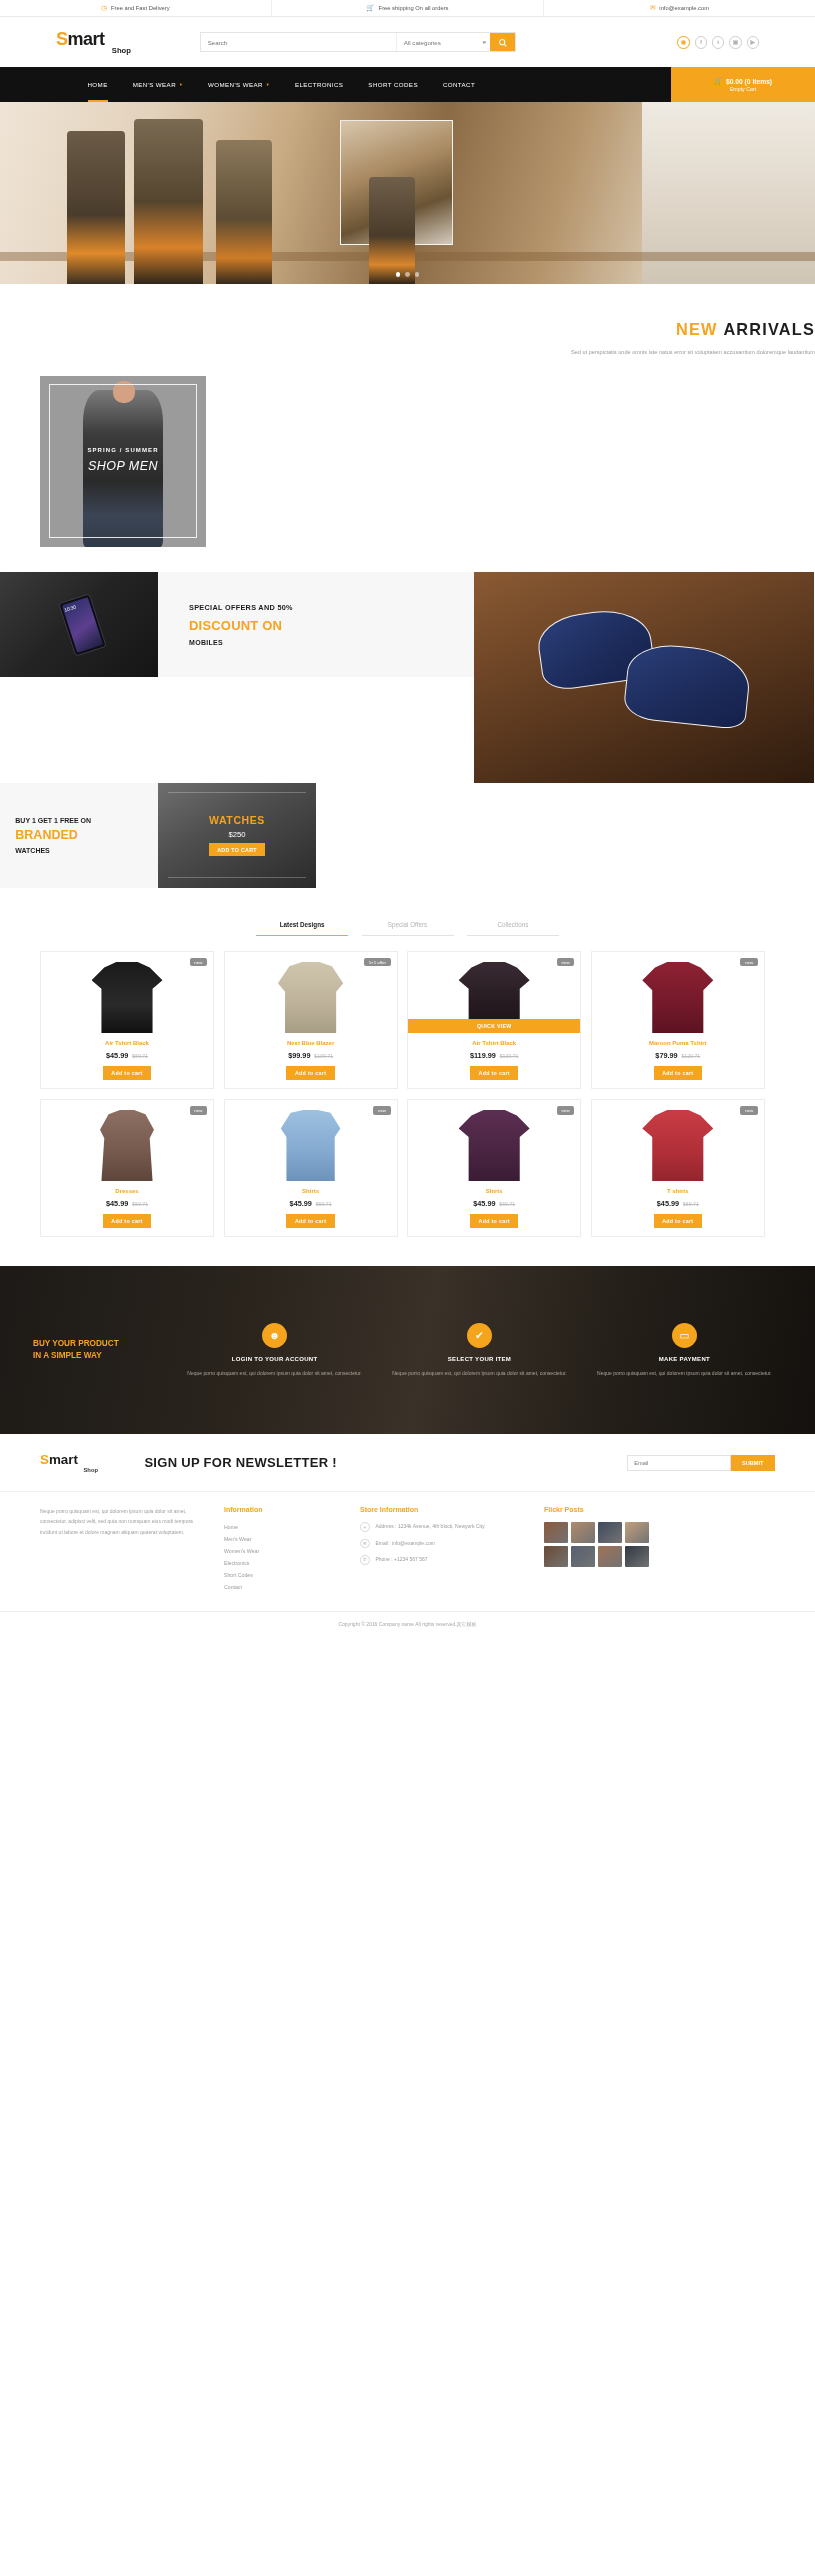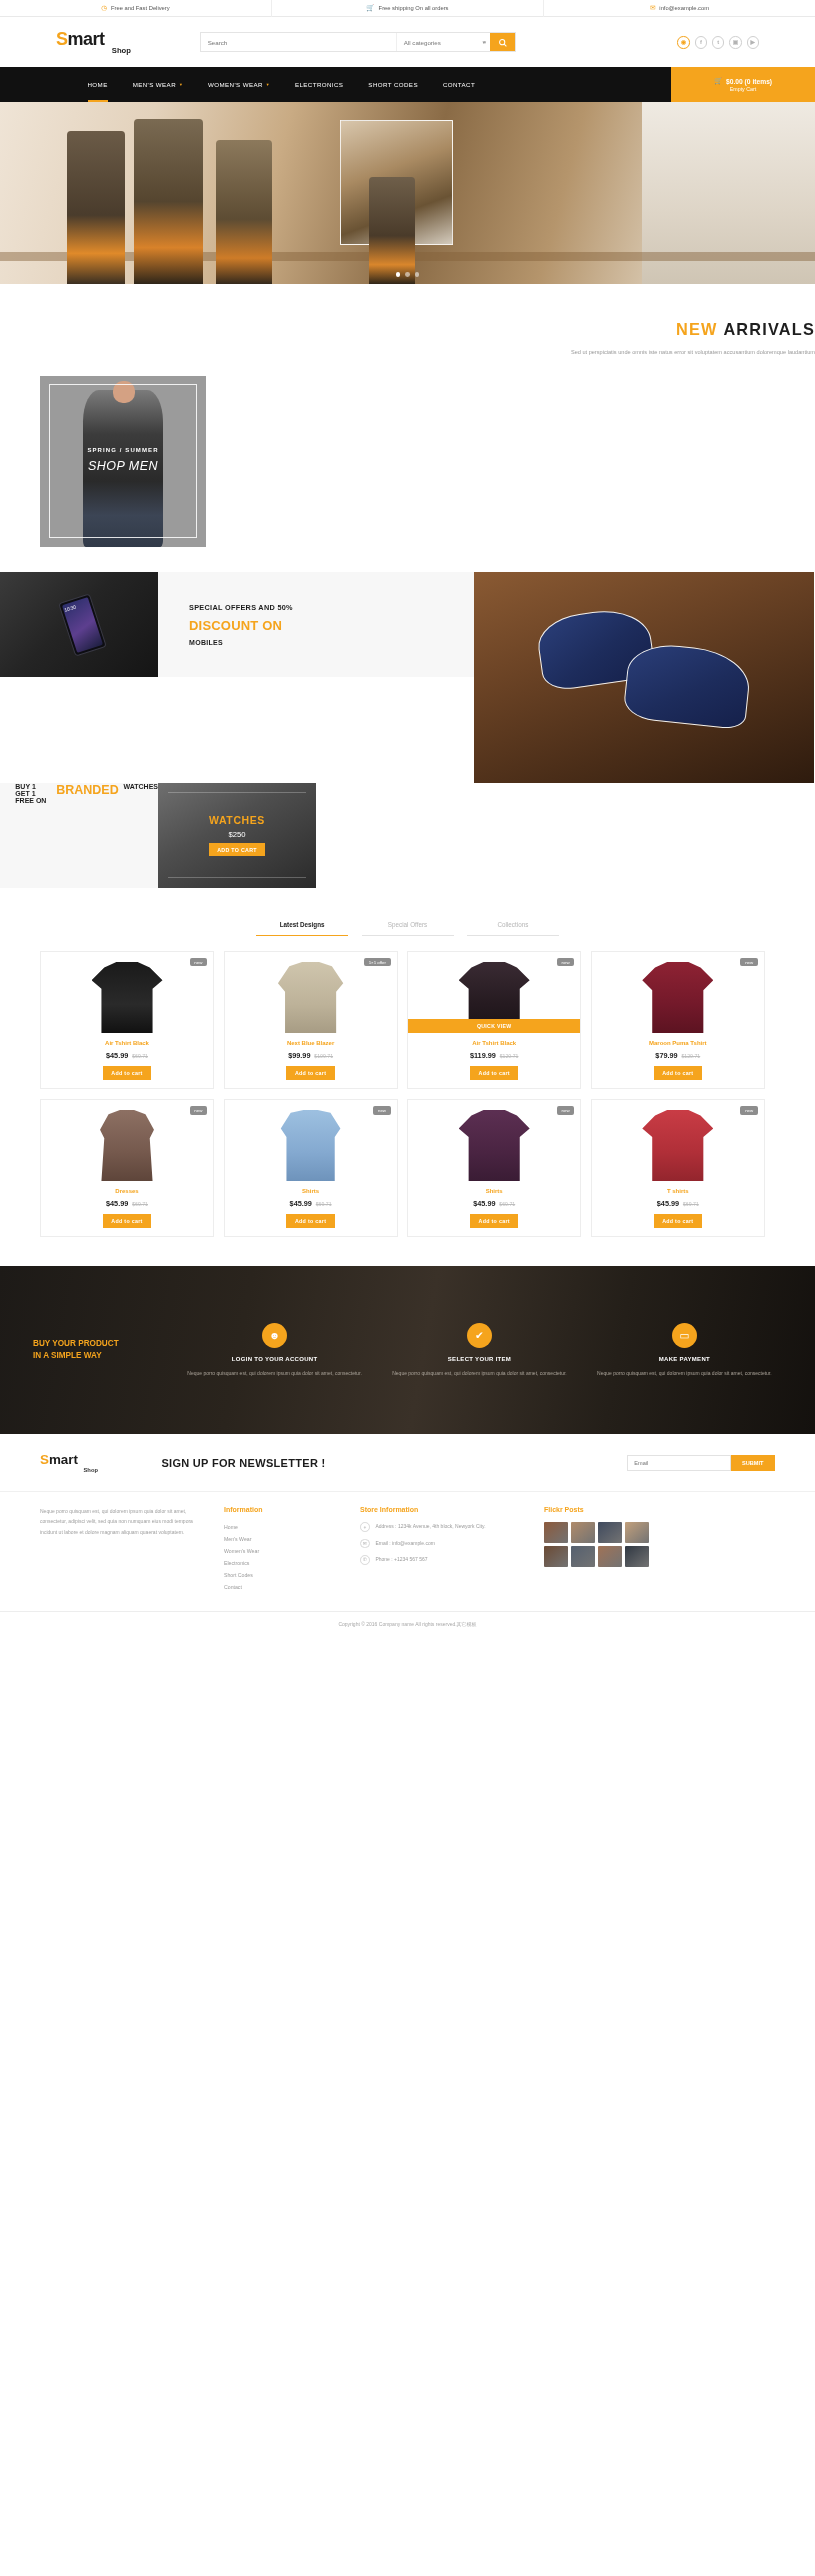--- a/index.html
+++ b/index.html
@@ -109,21 +109,21 @@
   .phone-scr { position:absolute; inset:1.9px; background:linear-gradient(160deg,#2b2f6b 0%,#5d3f8f 55%,#1d1f40 100%); border-radius:1.9px; }
   .phone-time { position:absolute; left:2.9px; top:4.8px; color:#fff; font-size:4.8px; }
   .b2 { width:316px; background:#f7f7f7; display:flex; flex-direction:column; justify-content:center; padding-left:31px; gap:5.8px; }
   .b2-l1 { font-size:7.3px; font-weight:700; color:#1c1c1c; letter-spacing:0.3px; }
   .b2-l2 { font-size:13px; font-weight:700; color:#f5a41d; letter-spacing:0.2px; }
   .b2-l3 { font-size:7px; font-weight:700; color:#1c1c1c; letter-spacing:0.3px; }
   .b3 { width:340px; height:211px; background:linear-gradient(160deg,#8a5a33 0%,#6b4325 35%,#4a2d18 70%,#2e1b0e 100%); }
   .shoe { position:absolute; border-radius:40% 48% 18% 26%; background:linear-gradient(150deg,#2b3f7a 0%,#1d2c5c 55%,#15204a 100%); border:1.9px solid #f0f0f0; }
   .shoeA { left:65px; top:40px; width:113px; height:73px; transform:rotate(-8deg); }
   .shoeB { left:152px; top:75px; width:123px; height:77px; transform:rotate(6deg); }
-  .b4 { width:158px; height:105px; background:#f7f7f7; display:flex; flex-direction:row; justify-content:center; padding-left:15.3px; gap:4.8px; }
+  .b4 { width:158px; height:105px; background:#f7f7f7; display:flex; flex-direction:column; justify-content:center; padding-left:15.3px; gap:4.8px; }
   .b4-l1 { font-size:7px; font-weight:700; color:#1c1c1c; }
   .b4-l2 { font-size:12.5px; font-weight:700; color:#f5a41d; }
   .b4-l3 { font-size:7px; font-weight:700; color:#1c1c1c; }
   .b5 { width:158px; height:105px; background:linear-gradient(150deg,#6f6f6f 0%,#4e4e4e 40%,#2a2a2a 100%); display:flex; flex-direction:column; align-items:center; justify-content:center; gap:3.8px; }
   .b5 .w-title { font-size:10.5px; font-weight:700; color:#f5a41d; letter-spacing:0.6px; }
   .b5 .w-price { font-size:7.7px; color:#fff; }
   .b5 .w-lines { position:absolute; inset:9.6px; border-top:1px solid rgba(255,255,255,.25); border-bottom:1px solid rgba(255,255,255,.25); pointer-events:none; }
 
   
   .tabs { display:flex; justify-content:center; gap:0; padding-top:33px; }
@@ -163,21 +163,21 @@
   .svc { flex:1; text-align:center; color:#cfc9c2; }
   .svc-ico { width:25px; height:25px; border-radius:50%; background:#f5a41d; color:#fff; display:flex; align-items:center; justify-content:center; margin:0 auto 8.6px; font-size:10.5px; }
   .svc-t { font-size:6px; font-weight:700; color:#fff; letter-spacing:0.3px; }
   .svc-d { font-size:5px; color:#a9a298; line-height:1.8; margin-top:6.7px; }
 
   
   .newsletter { background:#fff; height:58px; display:flex; align-items:center; padding:0 40px; gap:13.4px; border-bottom:1px solid #f0f0f0; }
   .f-logo-main { font-size:13.4px; font-weight:700; color:#1c1c1c; line-height:1; }
   .f-logo-main .s { color:#f5a41d; }
   .f-logo-sub { font-size:5.8px; font-weight:700; text-align:right; width:58px; }
-  .nl-title { font-size:11px; font-weight:700; color:#1c1c1c; margin-left:50px; letter-spacing:0.3px; }
+  .nl-title { font-size:13px; font-weight:700; color:#1c1c1c; margin-left:33px; letter-spacing:0.3px; }
   .nl-form { margin-left:auto; display:flex; height:16.3px; }
   .nl-input { width:104px; border:1px solid #e2e2e2; outline:none; font-size:5.6px; padding:0 6.7px; color:#999; font-family:"Liberation Sans",sans-serif; }
   .nl-btn { background:#f5a41d; color:#fff; border:none; font-size:5.6px; font-weight:700; padding:0 11.5px; cursor:pointer; font-family:"Liberation Sans",sans-serif; }
 
   .footer { background:#fff; display:flex; padding:13.4px 40px 0; gap:21px; }
   .fcol { }
   .fcol.about { width:163px; }
   .fcol.info { width:115px; }
   .fcol.store { width:163px; }
   .fcol.flickr { width:163px; }

